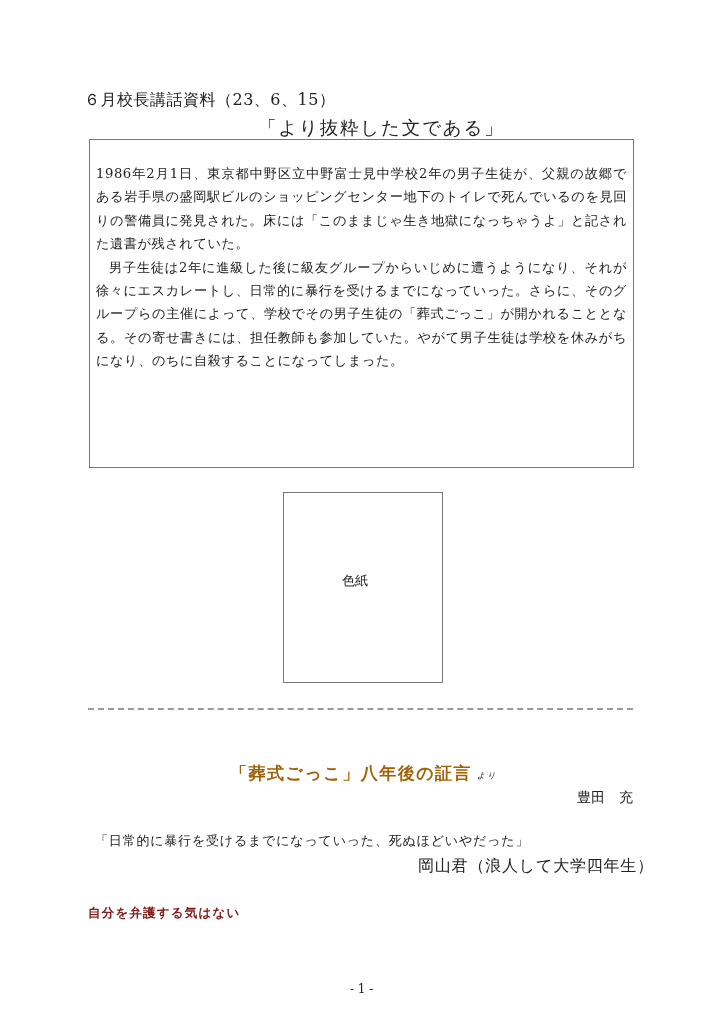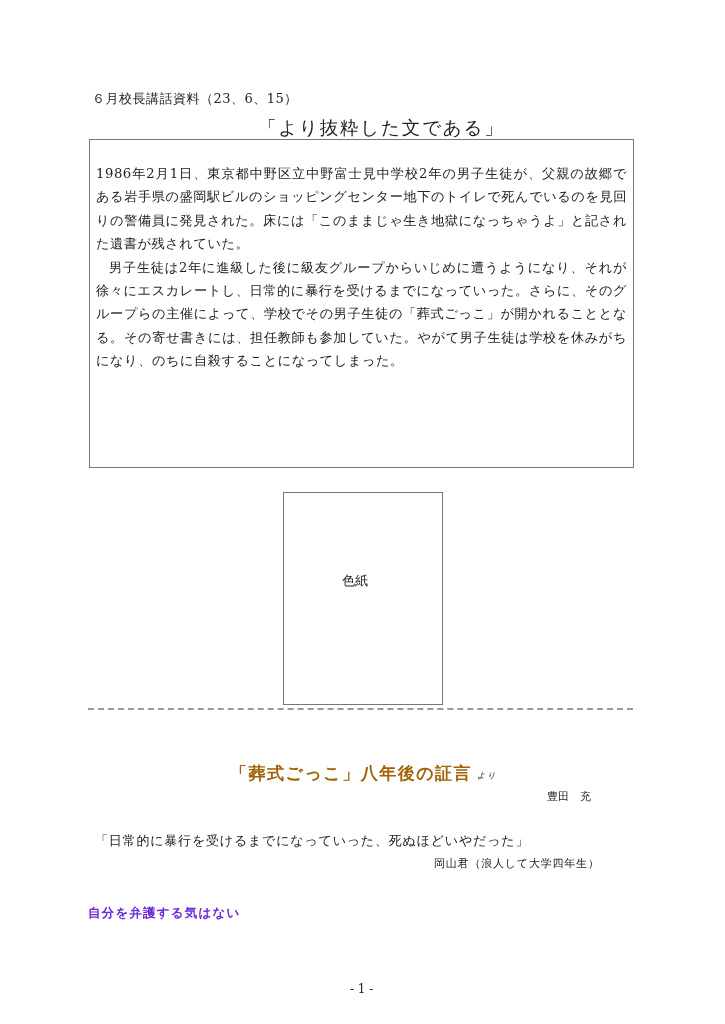--- a/index.html
+++ b/index.html
@@ -10,22 +10,22 @@
     body {
       width: 725px;
       height: 1024px;
       position: relative;
       overflow: hidden;
       font-family: "DejaVu Serif", "Liberation Serif", serif;
       color: #222222;
     }
     .abs { position: absolute; }
     .header-line {
-      left: 92px; top: 90px;
-      font-size: 13px;
+      left: 84px; top: 90px;
+      font-size: 16px;
       letter-spacing: 0.5px;
       white-space: nowrap;
     }
     .title {
       left: 258px; top: 115px;
       font-size: 18.5px;
       letter-spacing: 1.8px;
       white-space: nowrap;
     }
     .intro-box {
@@ -38,21 +38,21 @@
     .intro-box p {
       margin: 0;
       font-size: 13.2px;
       line-height: 23.4px;
       letter-spacing: 0.55px;
       text-align: justify;
     }
     .intro-box p.indent { text-indent: 13px; }
     .shikishi {
       left: 283px; top: 492px;
-      width: 160px; height: 213px;
+      width: 160px; height: 191px;
       border: 1px solid #777;
       box-sizing: border-box;
     }
     .shikishi-label {
       position: absolute;
       left: 58px; top: 79px;
       font-size: 13px;
       white-space: nowrap;
     }
     .divider {
@@ -70,45 +70,44 @@
       color: #a16207;
     }
     .yori {
       left: 477px; top: 770px;
       font-size: 8px;
       letter-spacing: 2px;
       white-space: nowrap;
       font-style: italic;
     }
     .author {
-      left: 547px; top: 789px;
-      font-size: 11px;
+      left: 577px; top: 789px;
+      font-size: 14px;
       white-space: nowrap;
     }
     .quote {
       left: 95px; top: 832px;
       font-size: 13px;
       letter-spacing: 0.8px;
       white-space: nowrap;
     }
     .quote-source {
       left: 418px; top: 856px;
-      font-size: 11px;
+      font-size: 16px;
       letter-spacing: 0.8px;
       white-space: nowrap;
-      margin-left: 16px;
     }
     .section-heading {
       left: 88px; top: 905px;
       font-family: "DejaVu Sans", "Liberation Sans", sans-serif;
       font-size: 12.5px;
       font-weight: bold;
       letter-spacing: 1.2px;
       white-space: nowrap;
-      color: #6d28d9;
+      color: #7f1d1d;
     }
     .page-number {
       left: 350px; top: 982px;
       font-size: 12px;
       white-space: nowrap;
     }
   </style>
 </head>
 <body>
 

